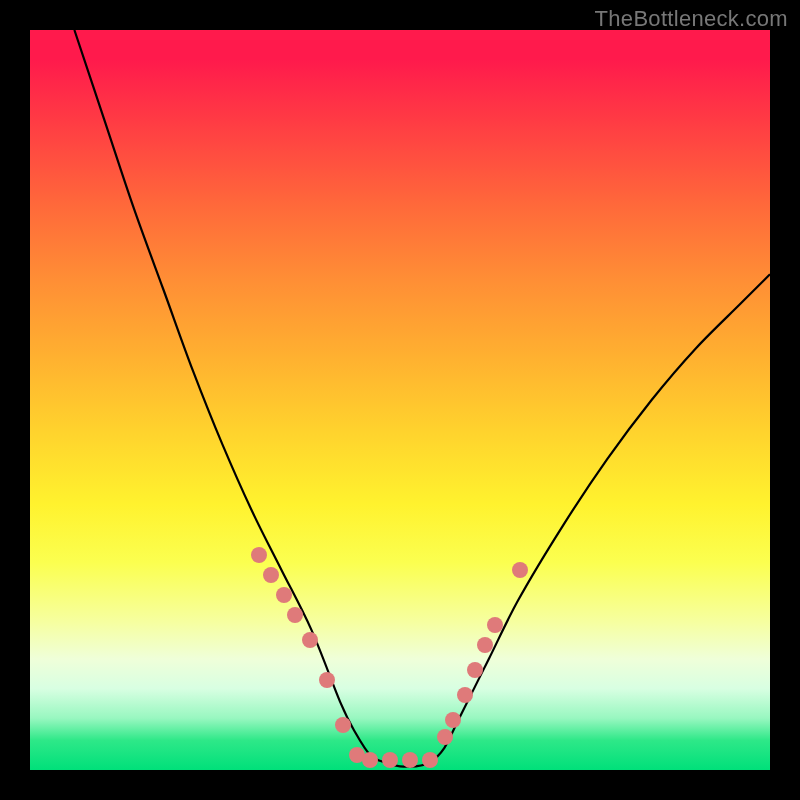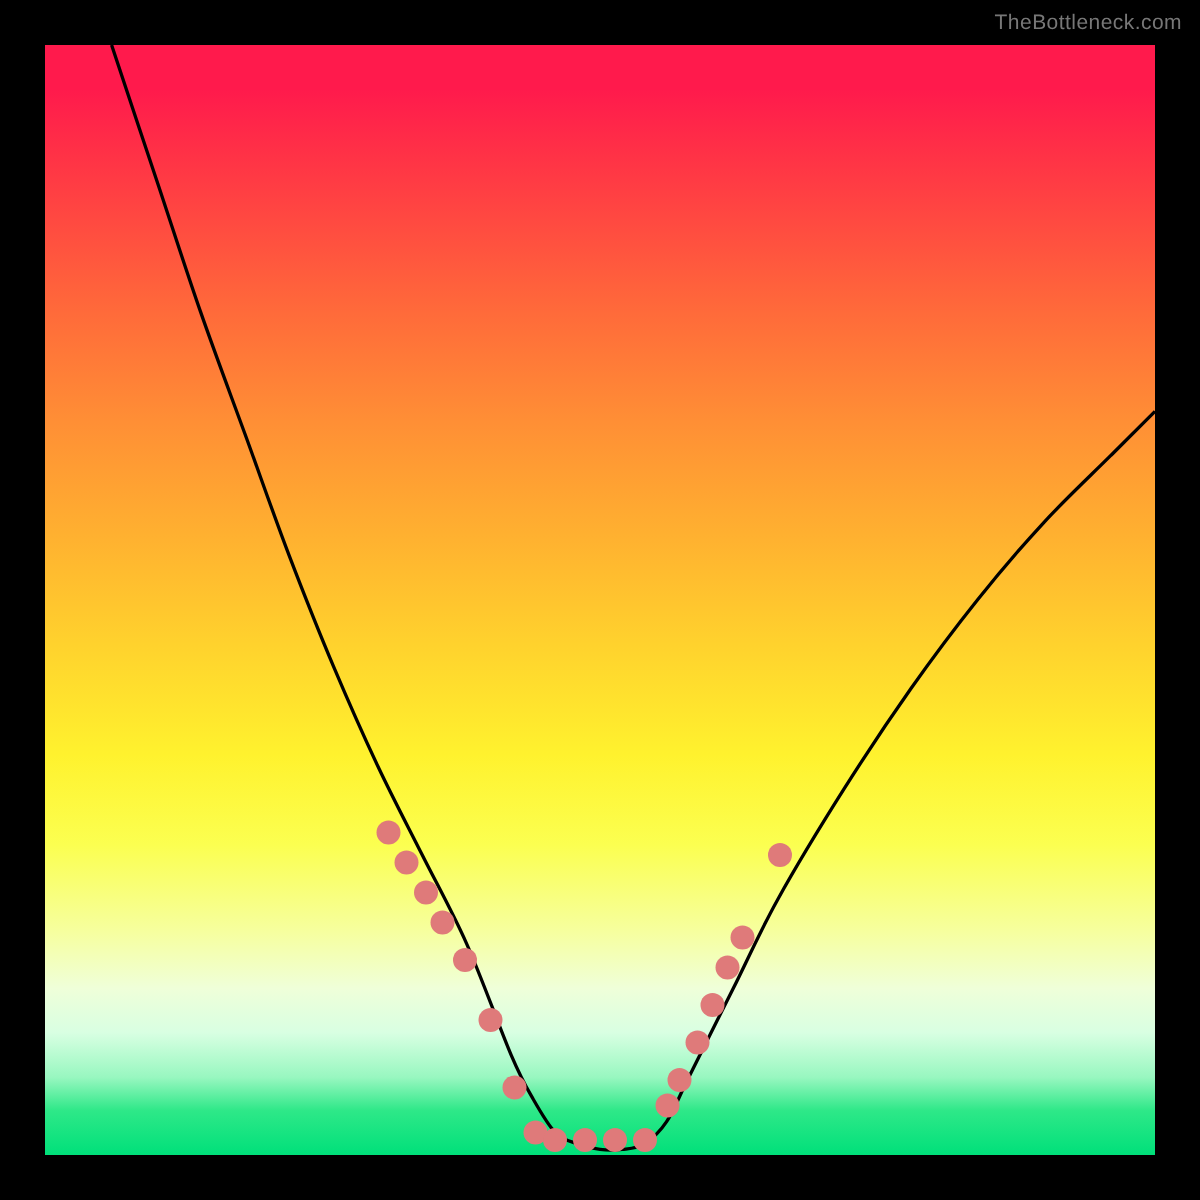--- a/index.html
+++ b/index.html
@@ -39,21 +39,21 @@
       #98f7c0 93%,
       #2ee888 96%,
       #00e07a 100%
     );
   }
   .watermark {
     position: absolute;
     top: 6px;
     right: 12px;
     color: #777;
-    font-size: 14px;
+    font-size: 22px;
     font-weight: 500;
     letter-spacing: 0.3px;
     user-select: none;
   }
   svg.curve {
     position: absolute;
     top: 0; left: 0;
     width: 740px;
     height: 740px;
     overflow: visible;

